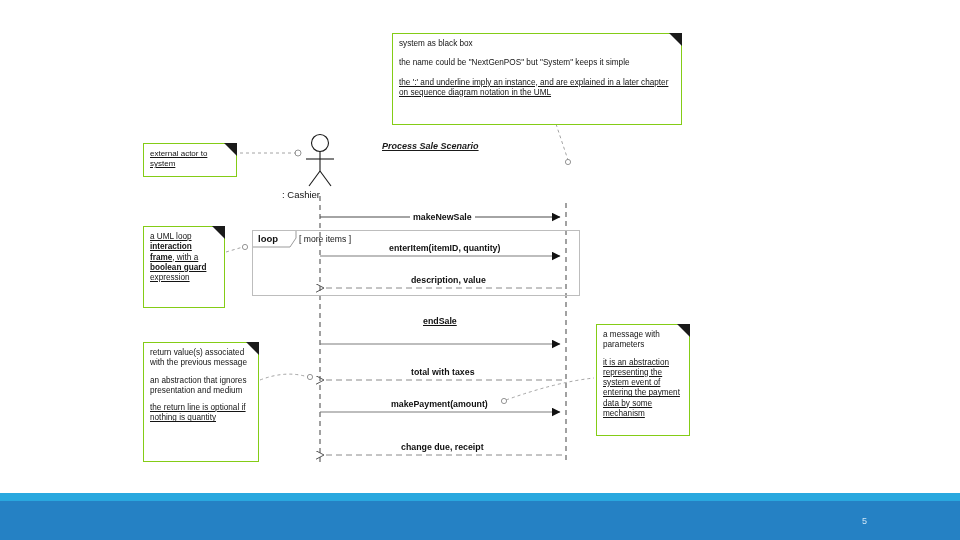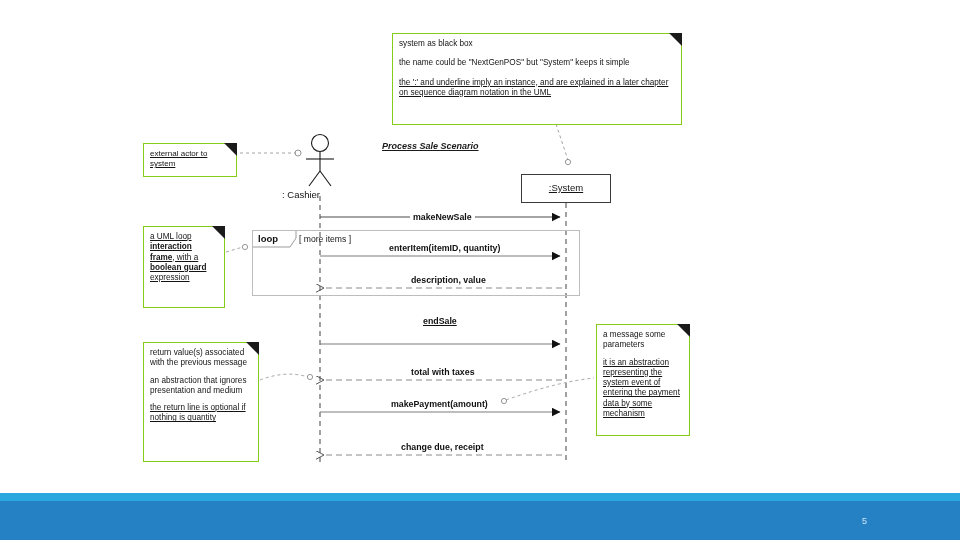--- a/index.html
+++ b/index.html
@@ -218,23 +218,20 @@
       <circle cx="568" cy="162" r="2.6"></circle>
       <circle cx="310" cy="377" r="2.6"></circle>
       <circle cx="504" cy="401" r="2.6"></circle>
     </g>
   </svg>
 
   <div class="scenario-title">Process Sale Scenario</div>
 
   <div class="actor-label">: Cashier</div>
 
-  <div class="system-box">
-    <span>:System</span>
-  </div>
 
   <div class="loop-frame"></div>
   <div class="loop-tab-label">loop</div>
   <div class="loop-guard">[ more items ]</div>
 
   <div class="msg-label" style="left:410px; top:212px;">makeNewSale</div>
 
   <div class="msg-label" style="left:386px; top:243px;text-align:center;">enterItem(itemID, quantity)</div>
 
   <div class="msg-label ret" style="left:408px; top:275px;">description, value</div>
@@ -266,21 +263,21 @@
 
   <div class="note note-return">
     <span class="dogear"></span>
     <p>return value(s) associated with the previous message</p>
     <p>an abstraction that ignores presentation and medium</p>
     <p>the return line is optional if nothing is quantity</p>
   </div>
 
   <div class="note note-msgparams">
     <span class="dogear"></span>
-    <p>a message some parameters</p>
+    <p>a message with parameters</p>
     <p>it is an abstraction representing the system event of entering the payment data by some mechanism</p>
   </div>
 
   <div class="footer-strip-light"></div>
   <div class="footer-strip-dark"></div>
   <div class="slide-number">5</div>
 
 </div>
 
 </body></html>

